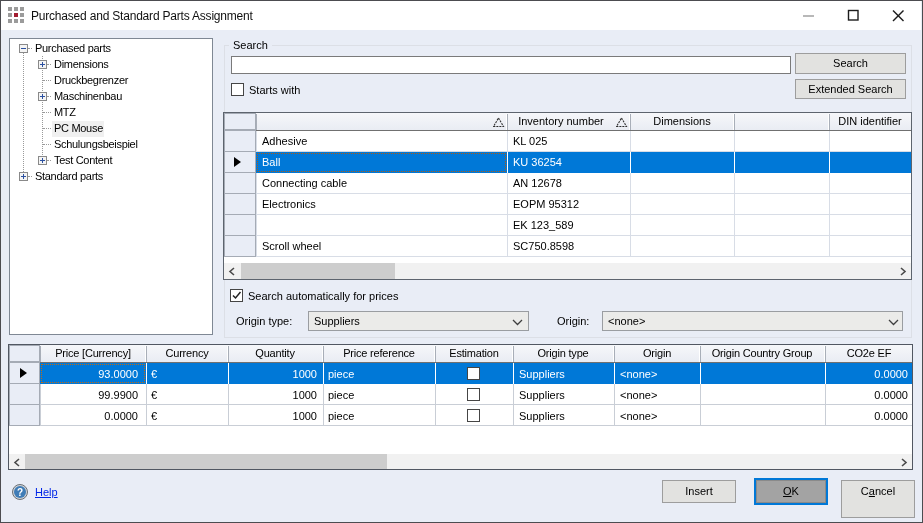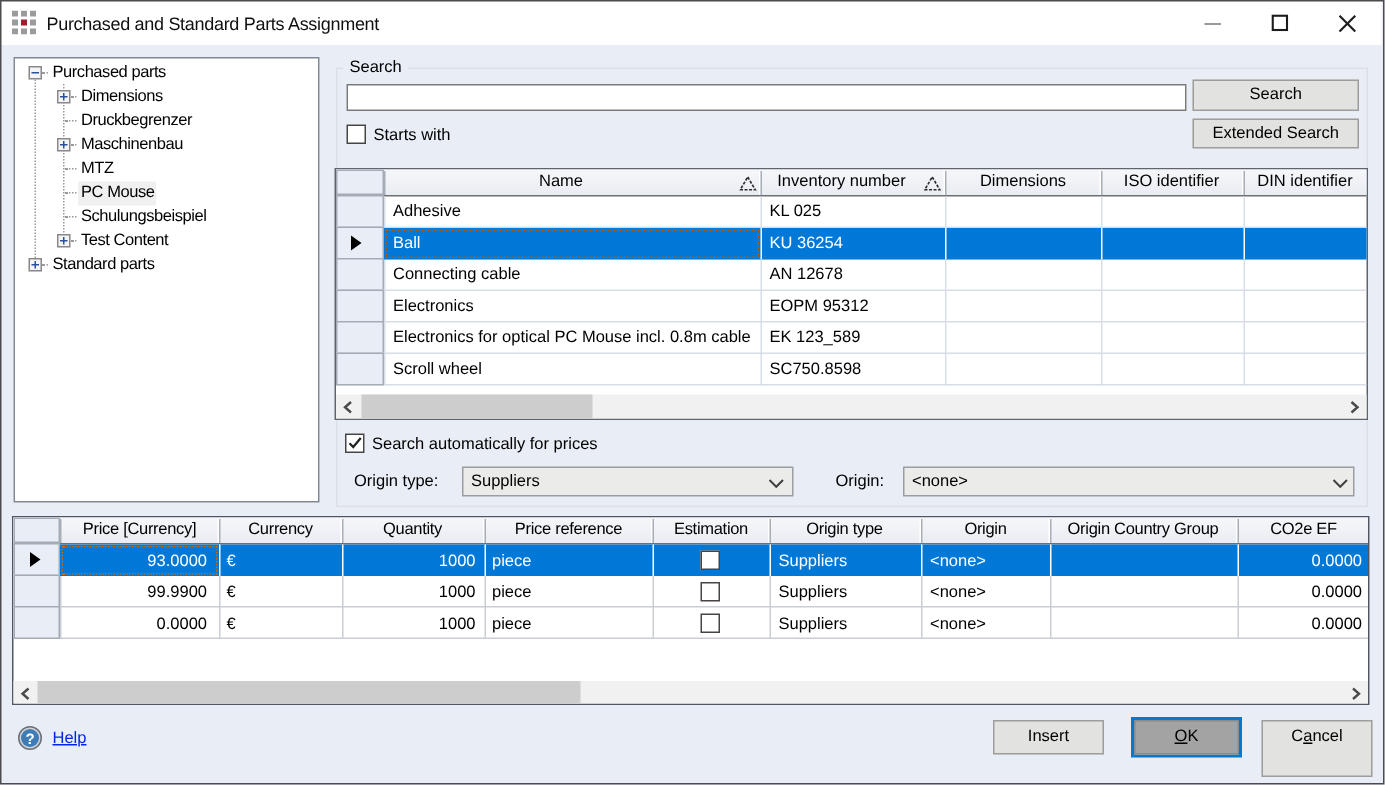--- a/index.html
+++ b/index.html
@@ -108,24 +108,22 @@
   <div class="abs" style="left:255px;top:114px;width:1px;height:16px;background:#ffffff;"></div>
   <div class="abs" style="left:256px;top:114px;width:1px;height:16px;background:#a8aeb8;"></div>
   <div class="abs" style="left:506px;top:114px;width:1px;height:16px;background:#ffffff;"></div>
   <div class="abs" style="left:507px;top:114px;width:1px;height:16px;background:#a8aeb8;"></div>
   <div class="abs" style="left:629px;top:114px;width:1px;height:16px;background:#ffffff;"></div>
   <div class="abs" style="left:630px;top:114px;width:1px;height:16px;background:#a8aeb8;"></div>
   <div class="abs" style="left:733px;top:114px;width:1px;height:16px;background:#ffffff;"></div>
   <div class="abs" style="left:734px;top:114px;width:1px;height:16px;background:#a8aeb8;"></div>
   <div class="abs" style="left:828px;top:114px;width:1px;height:16px;background:#ffffff;"></div>
   <div class="abs" style="left:829px;top:114px;width:1px;height:16px;background:#a8aeb8;"></div>
-  <div class="hdrtxt" style="left:274px;top:115px;width:200px;">Name</div>
   <div class="hdrtxt" style="left:461px;top:115px;width:200px;">Inventory number</div>
   <div class="hdrtxt" style="left:582px;top:115px;width:200px;">Dimensions</div>
-  <div class="hdrtxt" style="left:681px;top:115px;width:200px;">ISO identifier</div>
   <div class="hdrtxt" style="left:770px;top:115px;width:200px;">DIN identifier</div>
   <svg class="abs" style="left:493px;top:117px" width="12" height="11">
       <path d="M5.5 1 L10.5 9.5 L0.5 9.5 Z" fill="none" stroke="#2e2e2e" stroke-width="1.1" stroke-dasharray="2 1"></path>
     </svg>
   <svg class="abs" style="left:616px;top:117px" width="12" height="11">
       <path d="M5.5 1 L10.5 9.5 L0.5 9.5 Z" fill="none" stroke="#2e2e2e" stroke-width="1.1" stroke-dasharray="2 1"></path>
     </svg>
   <div class="selcell" style="left:224px;top:130px;width:32px;height:22px;"></div>
   <div class="selcell" style="left:224px;top:151px;width:32px;height:22px;"></div>
   <div class="selcell" style="left:224px;top:172px;width:32px;height:22px;"></div>
@@ -152,21 +150,20 @@
   <div class="arrowR" style="left:234px;top:157px;"></div>
   <div class="abs" style="left:257px;top:153px;width:249px;height:19px;border:1px dotted #b05c10;"></div>
   <div class="cellL" style="left:262px;top:135px;color:#000;">Adhesive</div>
   <div class="cellL" style="left:513px;top:135px;color:#000;">KL 025</div>
   <div class="cellL" style="left:262px;top:156px;color:#fff;">Ball</div>
   <div class="cellL" style="left:513px;top:156px;color:#fff;">KU 36254</div>
   <div class="cellL" style="left:262px;top:177px;color:#000;">Connecting cable</div>
   <div class="cellL" style="left:513px;top:177px;color:#000;">AN 12678</div>
   <div class="cellL" style="left:262px;top:198px;color:#000;">Electronics</div>
   <div class="cellL" style="left:513px;top:198px;color:#000;">EOPM 95312</div>
-  <div class="cellL" style="left:262px;top:219px;color:#000;">Electronics for optical PC Mouse incl. 0.8m cable</div>
   <div class="cellL" style="left:513px;top:219px;color:#000;">EK 123_589</div>
   <div class="cellL" style="left:262px;top:240px;color:#000;">Scroll wheel</div>
   <div class="cellL" style="left:513px;top:240px;color:#000;">SC750.8598</div>
   <div class="sb-track" style="left:224px;top:263px;width:687px;height:16px;"></div>
   <div class="sb-thumb" style="left:241px;top:263px;width:154px;height:16px;"></div>
   <svg class="abs" style="left:228px;top:267px" width="8" height="9">
       <path d="M6 1 L2 4.5 L6 8" fill="none" stroke="#4a4a4a" stroke-width="1.6"></path>
     </svg>
   <svg class="abs" style="left:899px;top:267px" width="8" height="9">
       <path d="M2 1 L6 4.5 L2 8" fill="none" stroke="#4a4a4a" stroke-width="1.6"></path>

